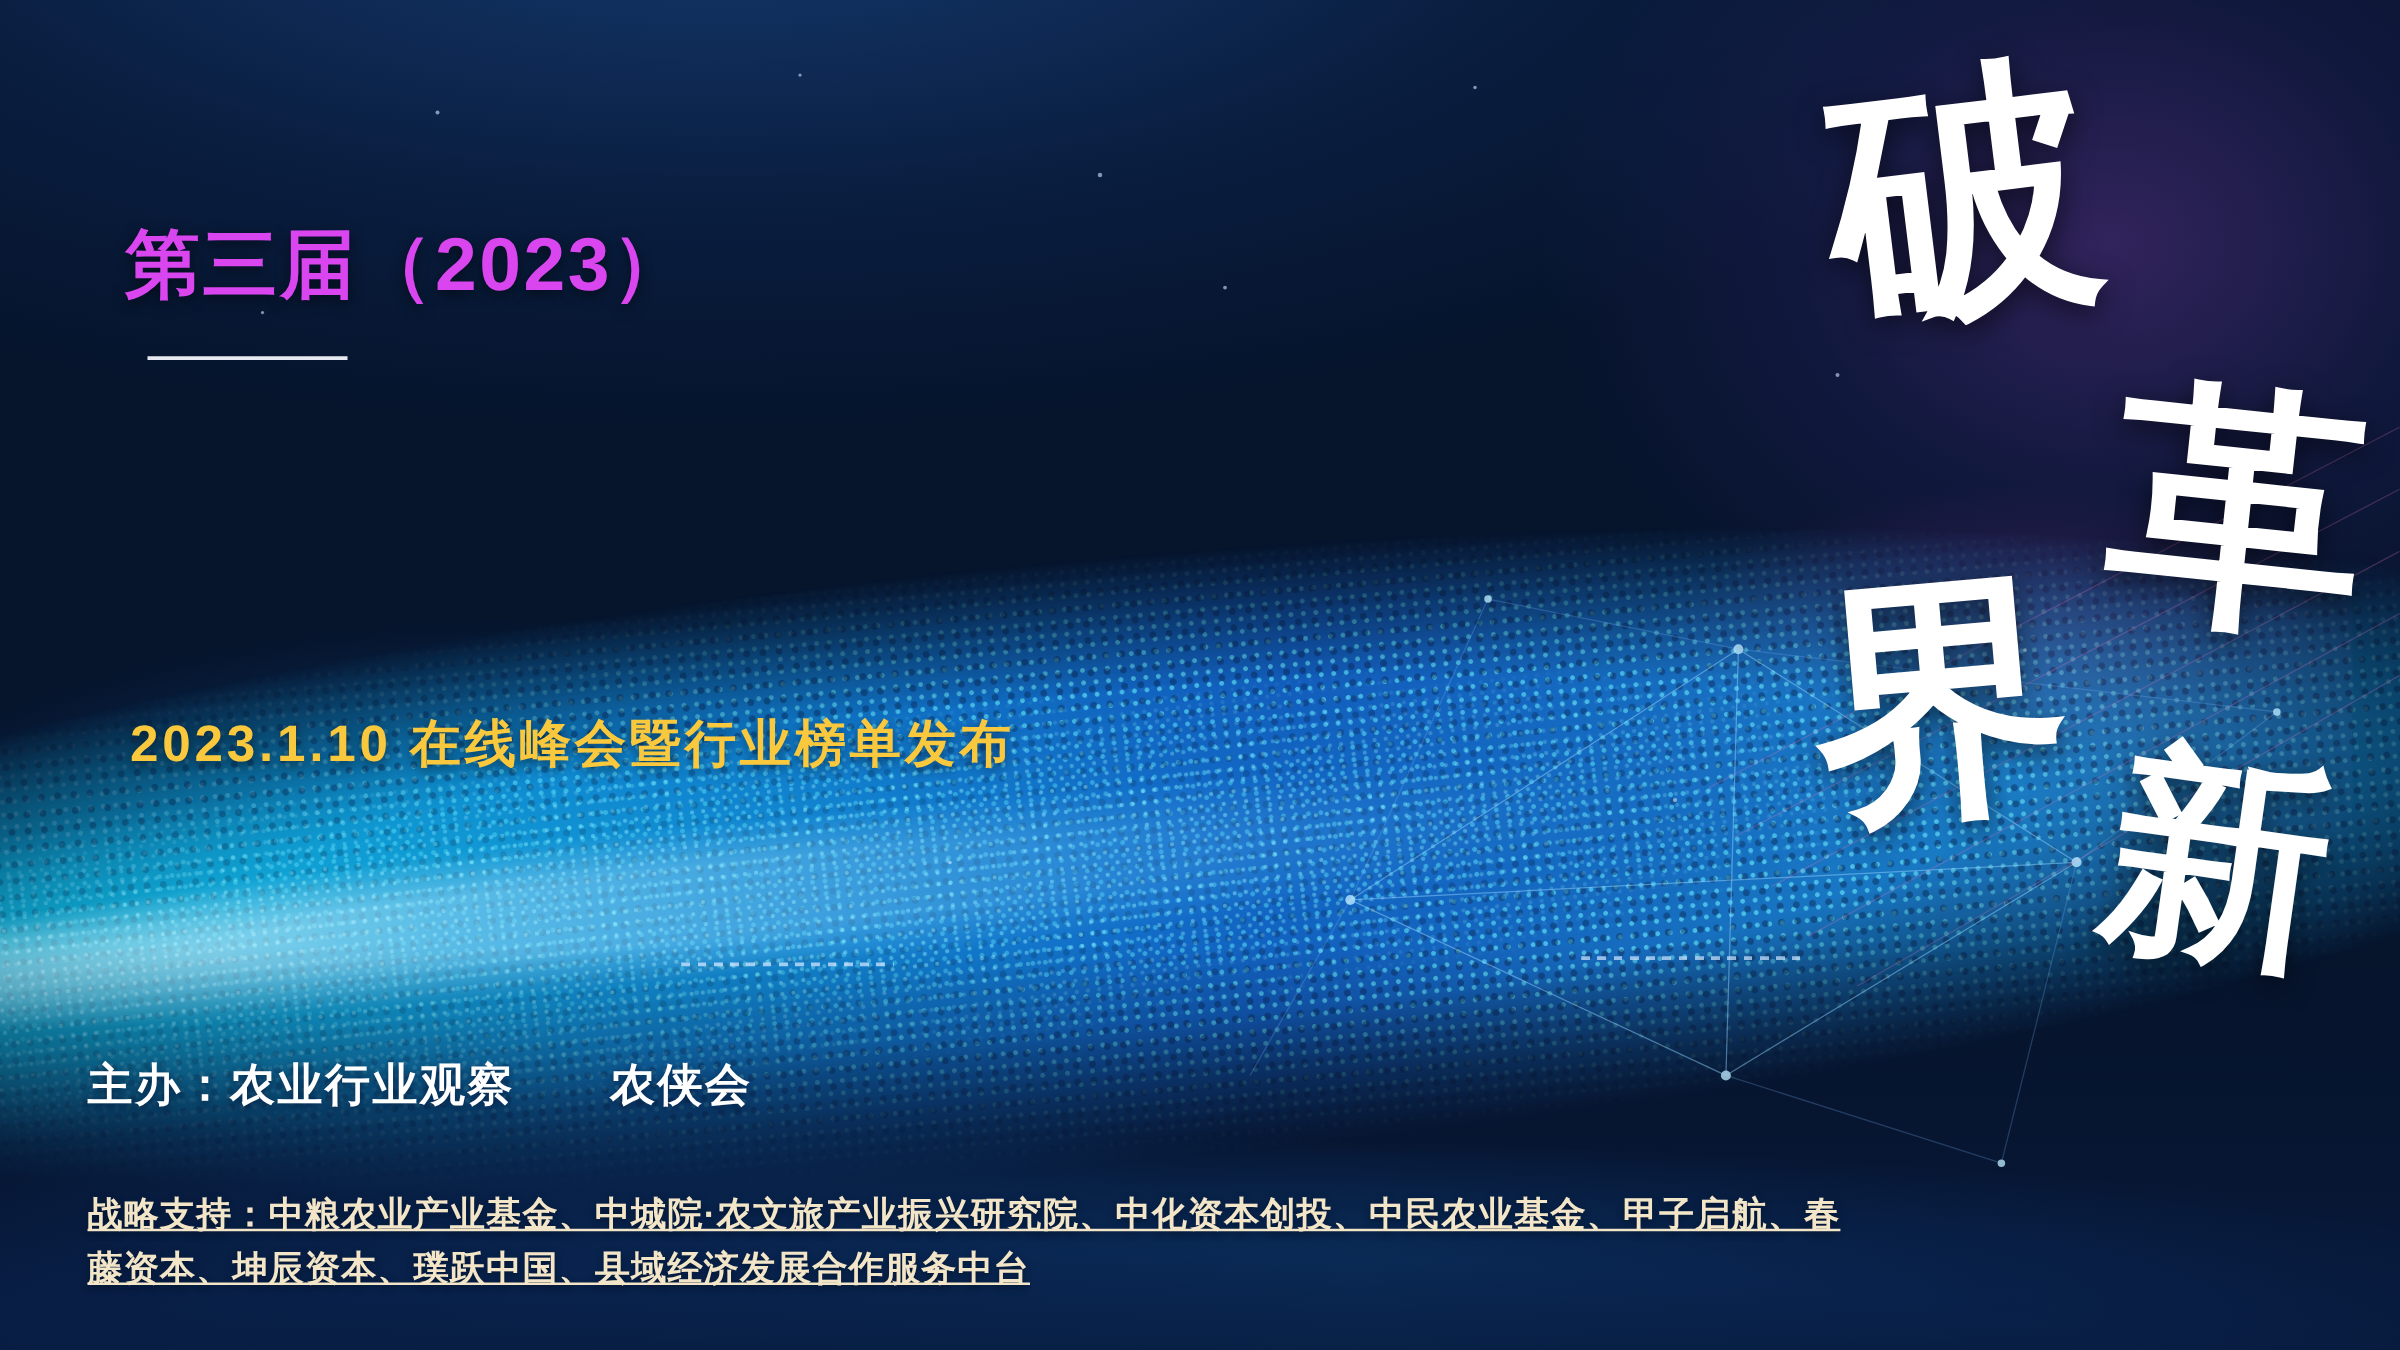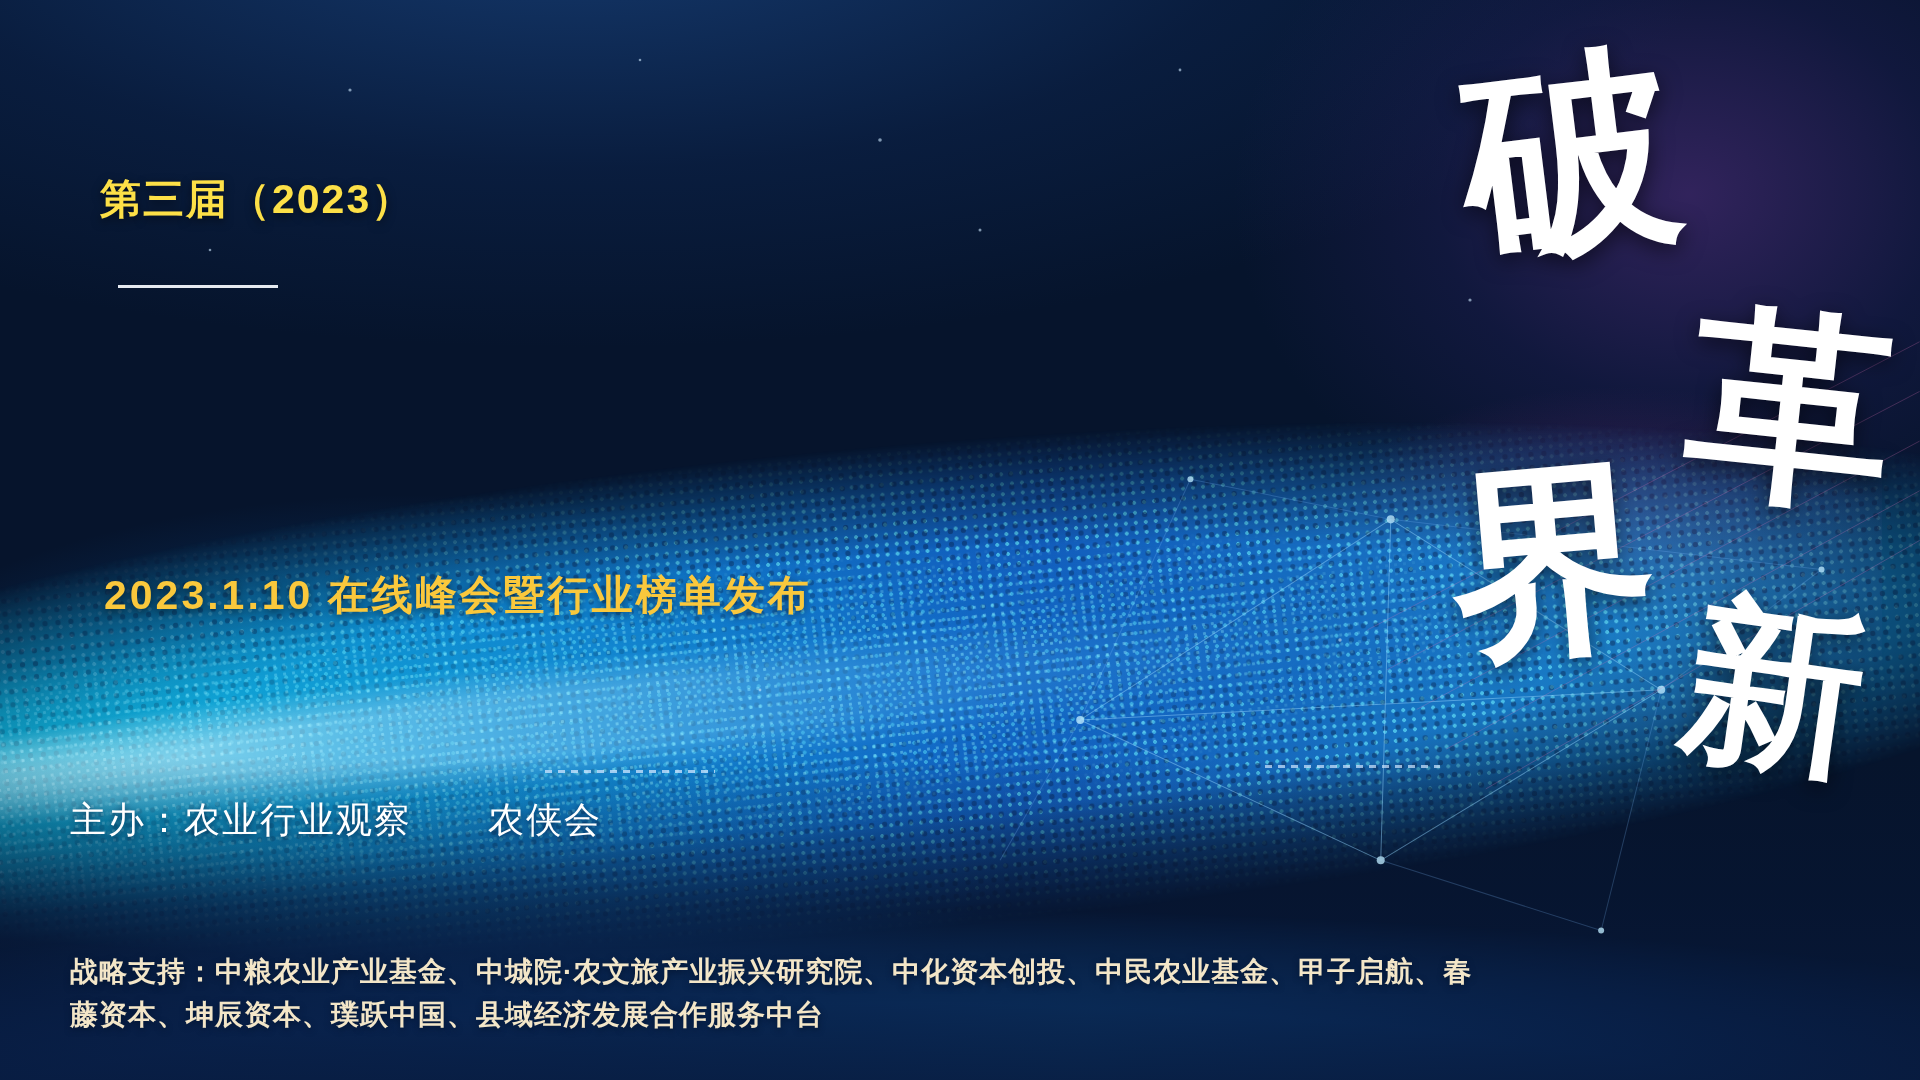--- a/index.html
+++ b/index.html
@@ -73,44 +73,44 @@
   .rays line{stroke:rgba(236,120,190,.45);stroke-width:1;}
 
   
   .sparkles{position:absolute;inset:0;opacity:.6;}
   .sparkles circle{fill:#cfeaff;}
 
   
   .content{position:absolute;inset:0;}
 
   .kicker{position:absolute;left:100px;top:172px;
-    font-size:41px;font-weight:bold;color:#fde047;letter-spacing:2px;
+    font-size:60px;font-weight:bold;color:#d946ef;letter-spacing:2px;
     text-shadow:0 3px 10px rgba(0,0,0,.55);white-space:nowrap;}
 
   .rule{position:absolute;left:118px;top:285px;width:160px;height:3px;
     background:#f2f6fb;opacity:.95;}
 
   .title{position:absolute;left:88px;top:330px;
     font-size:106px;font-weight:bold;color:#fac83c;letter-spacing:4px;
     text-shadow:0 5px 16px rgba(0,0,0,.5);white-space:nowrap;}
 
   .date-line{position:absolute;left:104px;top:540px;
     font-size:41px;font-weight:bold;color:#fac83c;letter-spacing:3px;
     text-shadow:0 3px 9px rgba(0,0,0,.5);white-space:nowrap;margin-top:28px;}
 
-  .host-line{position:absolute;left:70px;top:796px;
-    font-size:36px;font-weight:normal;color:#ffffff;letter-spacing:2px;
+  .host-line{position:absolute;left:70px;top:844px;
+    font-size:36px;font-weight:bold;color:#ffffff;letter-spacing:2px;
     text-shadow:0 2px 7px rgba(3,25,60,.85);white-space:nowrap;}
   .cohost-line{position:absolute;left:70px;top:880px;
     font-size:36px;font-weight:bold;color:#ffffff;letter-spacing:2px;
     text-shadow:0 2px 7px rgba(3,25,60,.85);white-space:nowrap;}
 
   .support{position:absolute;left:70px;top:950px;width:1430px;
     font-size:28px;font-weight:bold;color:#f3e6c8;line-height:1.55;letter-spacing:1px;
-    text-shadow:0 2px 6px rgba(3,20,48,.9);}
+    text-shadow:0 2px 6px rgba(3,20,48,.9);text-decoration:underline;}
 
   
   .calli{position:absolute;right:34px;top:40px;width:430px;height:760px;}
   .calli span{position:absolute;color:#ffffff;font-weight:bold;
     font-family:"Liberation Serif","DejaVu Serif",serif;
     text-shadow:0 6px 22px rgba(0,0,0,.55);line-height:1;}
   .c-po{left:8px;top:10px;font-size:215px;transform:rotate(-7deg);}
   .c-ge{left:232px;top:268px;font-size:205px;transform:rotate(6deg);}
   .c-jie{left:-6px;top:420px;font-size:205px;transform:rotate(-5deg);}
   .c-xin{left:228px;top:560px;font-size:180px;transform:rotate(8deg);}

